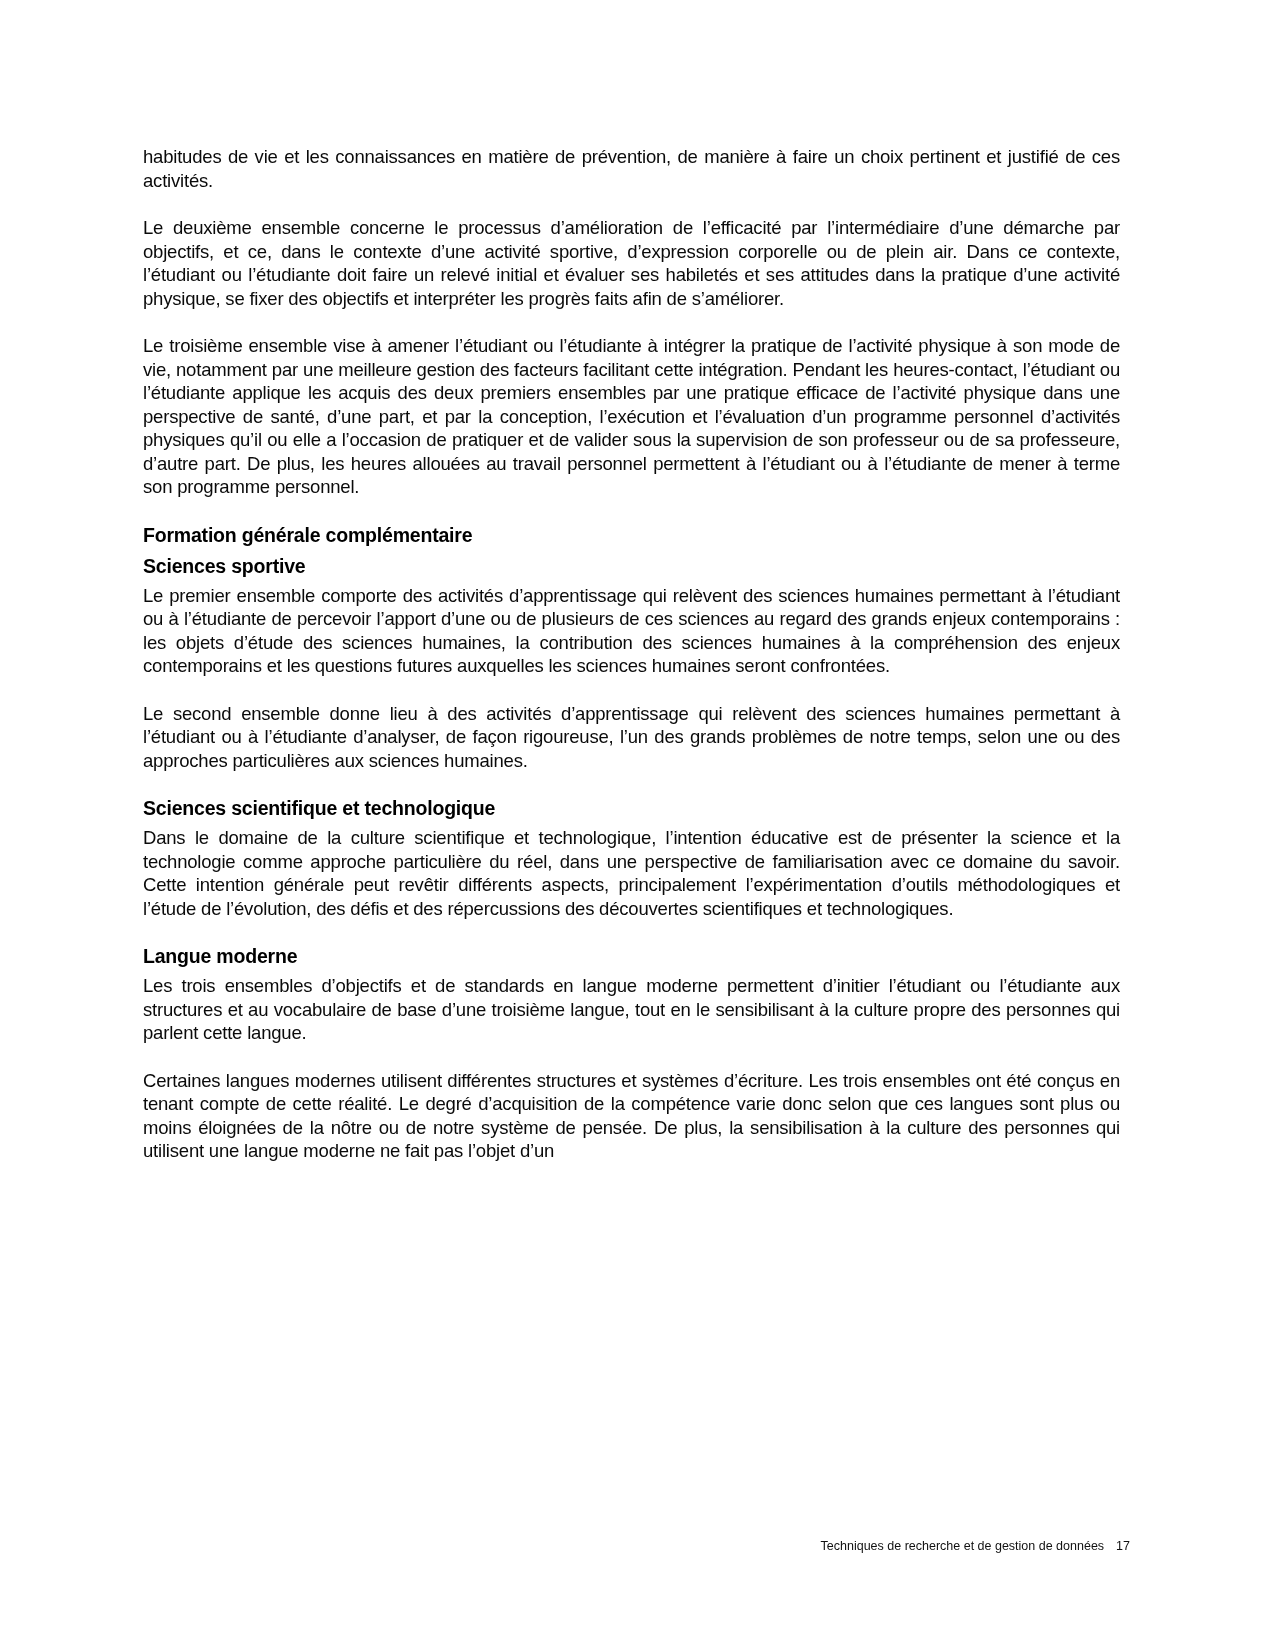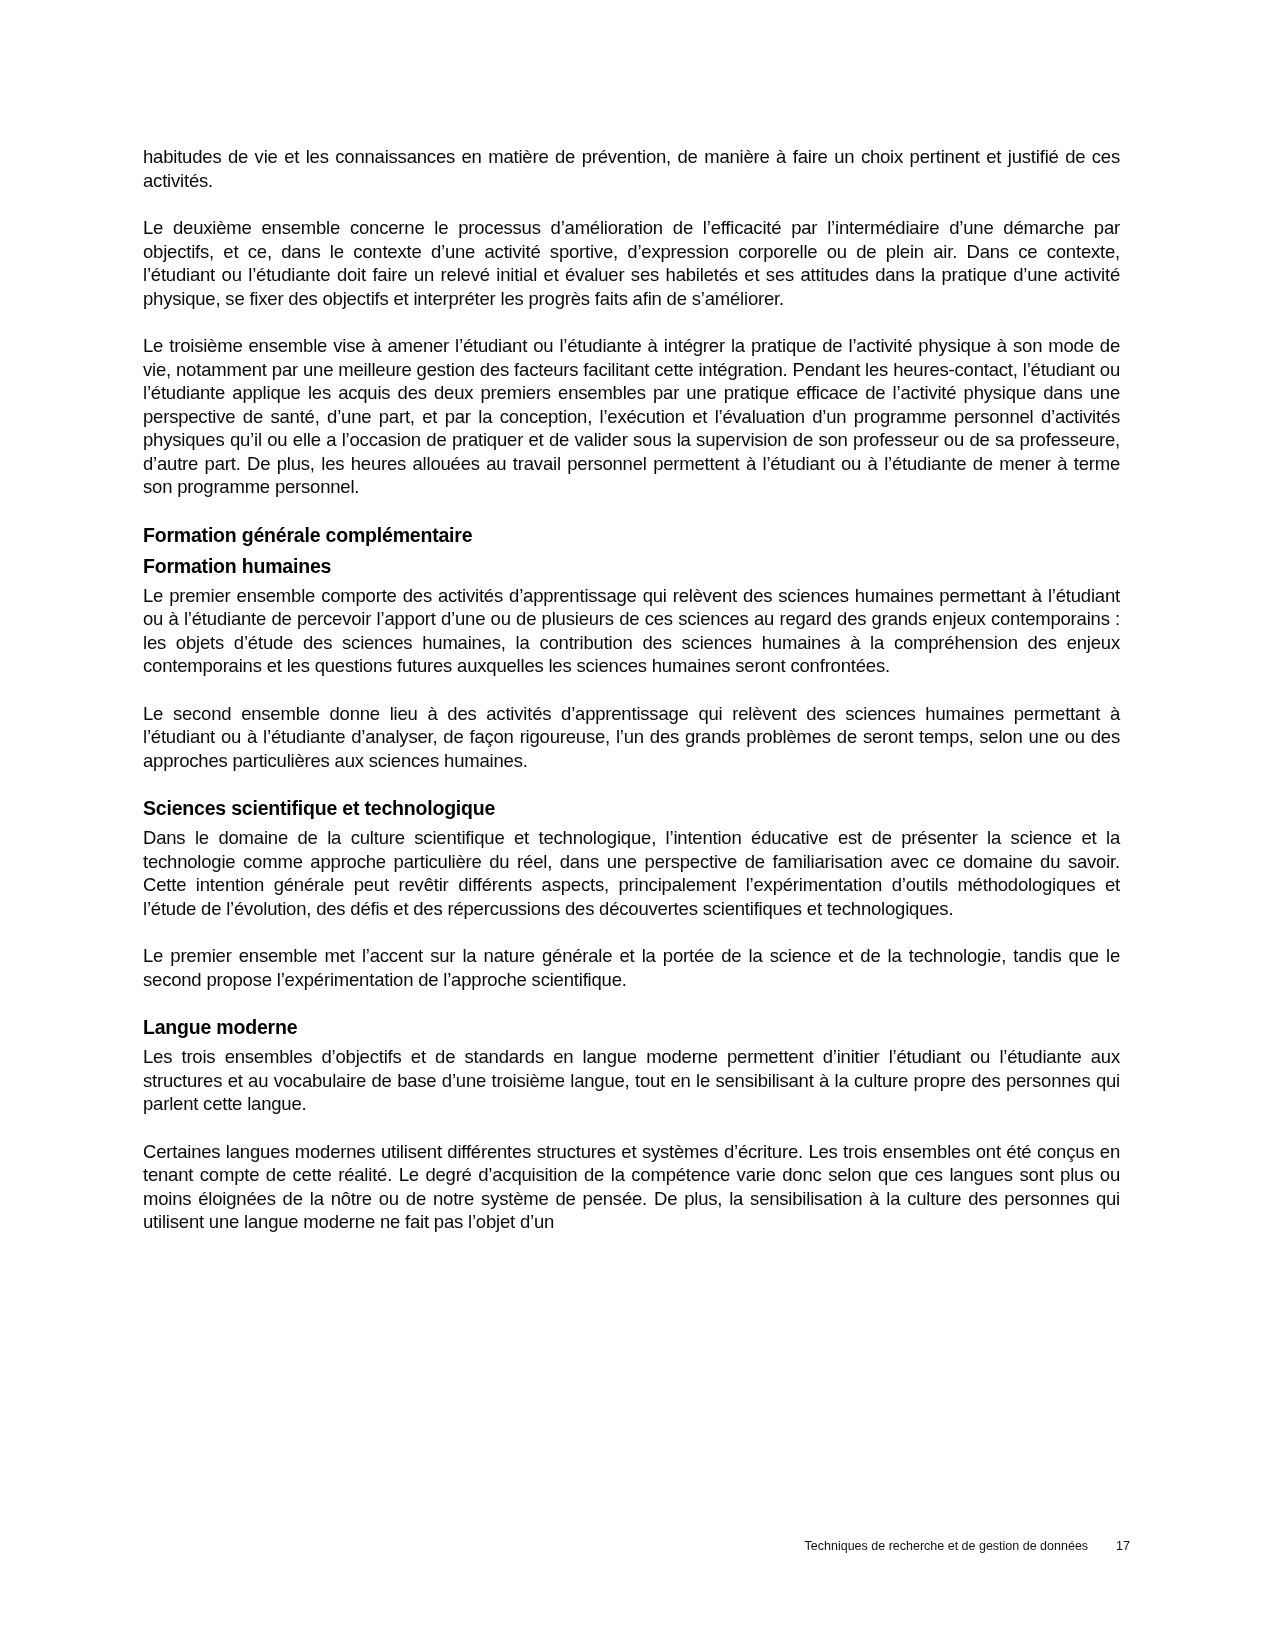--- a/index.html
+++ b/index.html
@@ -58,50 +58,49 @@
     top: 1538px;
     width: 987px;
     text-align: right;
     font-size: 12.5px;
     line-height: 16px;
     color: #111111;
   }
 
   .footer .pagenum {
     display: inline-block;
-    margin-left: 28px;
+    margin-left: 12px;
   }
 </style>
 </head>
 <body>
 
 <div class="page">
 
   <main class="content">
 
     <p class="para">habitudes de vie et les connaissances en matière de prévention, de manière à faire un choix pertinent et justifié de ces activités.</p>
 
     <p class="para">Le deuxième ensemble concerne le processus d’amélioration de l’efficacité par l’intermédiaire d’une démarche par objectifs, et ce, dans le contexte d’une activité sportive, d’expression corporelle ou de plein air. Dans ce contexte, l’étudiant ou l’étudiante doit faire un relevé initial et évaluer ses habiletés et ses attitudes dans la pratique d’une activité physique, se fixer des objectifs et interpréter les progrès faits afin de s’améliorer.</p>
 
     <p class="para">Le troisième ensemble vise à amener l’étudiant ou l’étudiante à intégrer la pratique de l’activité physique à son mode de vie, notamment par une meilleure gestion des facteurs facilitant cette intégration. Pendant les heures-contact, l’étudiant ou l’étudiante applique les acquis des deux premiers ensembles par une pratique efficace de l’activité physique dans une perspective de santé, d’une part, et par la conception, l’exécution et l’évaluation d’un programme personnel d’activités physiques qu’il ou elle a l’occasion de pratiquer et de valider sous la supervision de son professeur ou de sa professeure, d’autre part. De plus, les heures allouées au travail personnel permettent à l’étudiant ou à l’étudiante de mener à terme son programme personnel.</p>
 
     <h1 class="h-main">Formation générale complémentaire</h1>
 
-    <h2 class="h-sub">Formation humaines</h2>
+    <h2 class="h-sub">Sciences sportive</h2>
 
 
     <p class="para">Le premier ensemble comporte des activités d’apprentissage qui relèvent des sciences humaines permettant à l’étudiant ou à l’étudiante de percevoir l’apport d’une ou de plusieurs de ces sciences au regard des grands enjeux contemporains : les objets d’étude des sciences humaines, la contribution des sciences humaines à la compréhension des enjeux contemporains et les questions futures auxquelles les sciences humaines seront confrontées.</p>
 
-    <p class="para">Le second ensemble donne lieu à des activités d’apprentissage qui relèvent des sciences humaines permettant à l’étudiant ou à l’étudiante d’analyser, de façon rigoureuse, l’un des grands problèmes de seront temps, selon une ou des approches particulières aux sciences humaines.</p>
+    <p class="para">Le second ensemble donne lieu à des activités d’apprentissage qui relèvent des sciences humaines permettant à l’étudiant ou à l’étudiante d’analyser, de façon rigoureuse, l’un des grands problèmes de notre temps, selon une ou des approches particulières aux sciences humaines.</p>
 
     <h2 class="h-sub">Sciences scientifique et technologique</h2>
 
     <p class="para">Dans le domaine de la culture scientifique et technologique, l’intention éducative est de présenter la science et la technologie comme approche particulière du réel, dans une perspective de familiarisation avec ce domaine du savoir. Cette intention générale peut revêtir différents aspects, principalement l’expérimentation d’outils méthodologiques et l’étude de l’évolution, des défis et des répercussions des découvertes scientifiques et technologiques.</p>
 
-    <p class="para">Le premier ensemble met l’accent sur la nature générale et la portée de la science et de la technologie, tandis que le second propose l’expérimentation de l’approche scientifique.</p>
 
     <h2 class="h-sub">Langue moderne</h2>
 
     <p class="para">Les trois ensembles d’objectifs et de standards en langue moderne permettent d’initier l’étudiant ou l’étudiante aux structures et au vocabulaire de base d’une troisième langue, tout en le sensibilisant à la culture propre des personnes qui parlent cette langue.</p>
 
     <p class="para">Certaines langues modernes utilisent différentes structures et systèmes d’écriture.  Les trois ensembles ont été conçus en tenant compte de cette réalité.  Le degré d’acquisition de la compétence varie donc selon que ces langues sont plus ou moins éloignées de la nôtre ou de notre système de pensée.  De plus, la sensibilisation à la culture des personnes qui utilisent une langue moderne ne fait pas l’objet d’un</p>
 
   </main>
 
   <footer class="footer">

